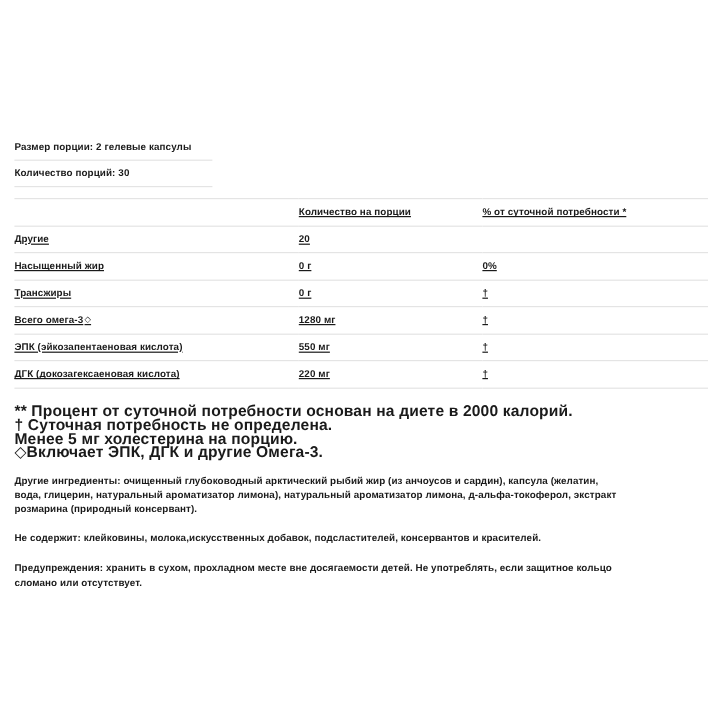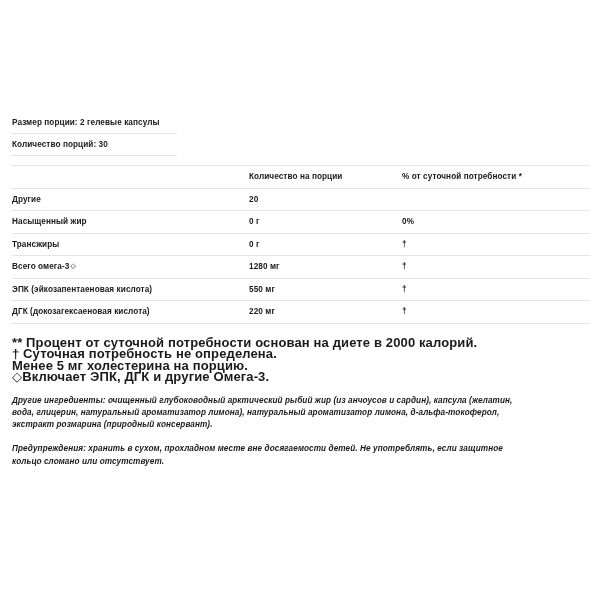--- a/index.html
+++ b/index.html
@@ -62,20 +62,21 @@
   .facts td, .facts th {
     border-bottom: 1px solid #e4e4e4;
     font-size: 8.2px;
     font-weight: bold;
     text-align: left;
     padding: 0;
     height: 21.5px;
     vertical-align: middle;
     letter-spacing: 0.01em;
     white-space: nowrap;
+    text-decoration: underline;
   }
   .facts th {
     border-top: 1px solid #e4e4e4;
   }
   col.c-name   { width: 237px; }
   col.c-amount { width: 153px; }
   col.c-dv     { width: 188px; }
 
   .diamond {
     font-size: 7px;
@@ -97,21 +98,20 @@
 
   
   .para {
     padding-left: 12px;
     padding-right: 12px;
     font-size: 8.2px;
     font-weight: bold;
     line-height: 12.2px;
     letter-spacing: 0.01em;
     text-align: left;
-    font-style: italic;
   }
   .p-ingredients { margin-top: 12px; }
   .p-free        { margin-top: 12px; }
   .p-warning     { margin-top: 12px; }
 </style>
 </head>
 <body>
 
 <div class="panel">
 
@@ -175,15 +175,16 @@
   </table>
 
   <div class="notes">
       <div>** Процент от суточной потребности основан на диете в 2000 калорий.</div>
       <div>† Суточная потребность не определена.</div>
       <div>Менее 5 мг холестерина на порцию.</div>
       <div>◇Включает ЭПК, ДГК и другие Омега-3.</div>
     </div>
 
   <div class="para p-ingredients">Другие ингредиенты: очищенный глубоководный арктический рыбий жир (из анчоусов и сардин), капсула (желатин, вода, глицерин, натуральный ароматизатор лимона), натуральный ароматизатор лимона, д-альфа-токоферол, экстракт розмарина (природный консервант).</div>
+  <div class="para p-free">Не содержит: клейковины, молока,искусственных добавок, подсластителей, консервантов и красителей.</div>
   <div class="para p-warning">Предупреждения: хранить в сухом, прохладном месте вне досягаемости детей. Не употреблять, если защитное кольцо сломано или отсутствует.</div>
 
 </div>
 
 </body></html>

